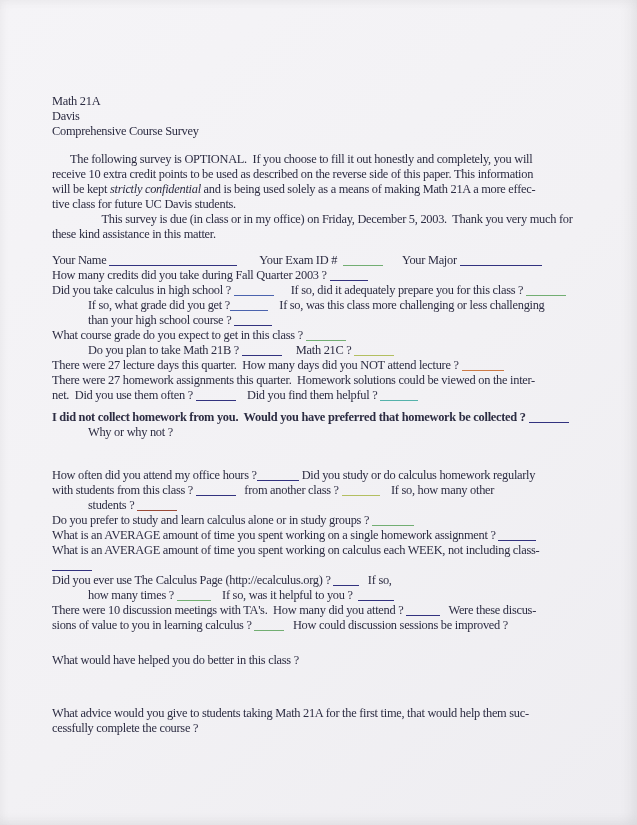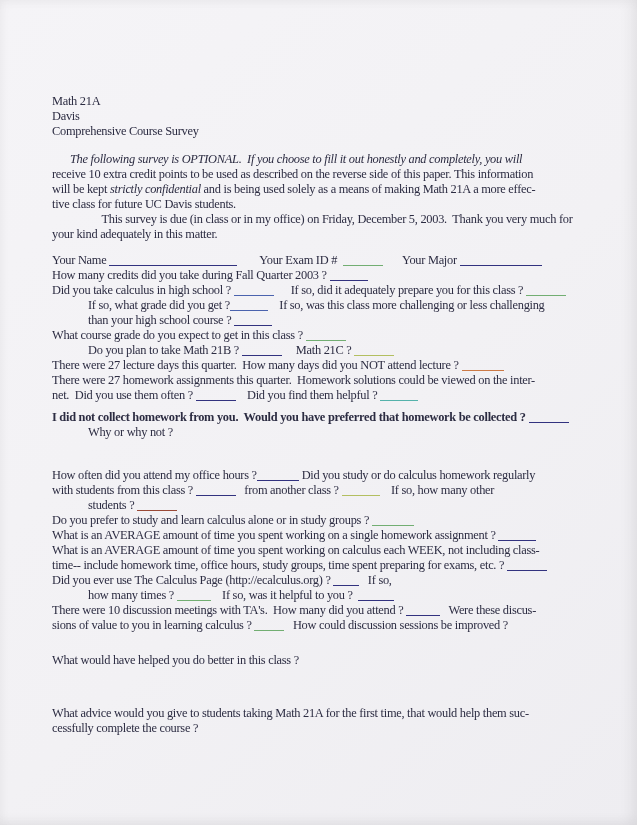--- a/index.html
+++ b/index.html
@@ -31,45 +31,45 @@
   }
 </style>
 </head>
 <body>
 
 <div class="page">
   <div class="content">
       <div class="line"><span>Math 21A</span></div>
       <div class="line"><span>Davis</span></div>
       <div class="line"><span>Comprehensive Course Survey</span></div>
-      <div class="line" style="margin-top: 13px; padding-left: 18px; font-style: italic;"><span>The following survey is OPTIONAL.  If you choose to fill it out honestly and completely, you will</span></div>
+      <div class="line" style="margin-top: 13px; padding-left: 18px;"><span>The following survey is OPTIONAL.  If you choose to fill it out honestly and completely, you will</span></div>
       <div class="line"><span>receive 10 extra credit points to be used as described on the reverse side of this paper. This information</span></div>
       <div class="line"><span>will be kept </span><em>strictly confidential</em><span> and is being used solely as a means of making Math 21A a more effec-</span></div>
       <div class="line"><span>tive class for future UC Davis students.</span></div>
       <div class="line" style="padding-left: 18px; text-align: center;"><span>This survey is due (in class or in my office) on Friday, December 5, 2003.  Thank you very much for</span></div>
-      <div class="line"><span>your kind adequately in this matter.</span></div>
+      <div class="line"><span>these kind assistance in this matter.</span></div>
       <div class="line" style="margin-top: 11px;"><span>Your Name </span><span class="blank" style="width: 128px; border-bottom-color: rgb(50, 50, 127);"></span><span>        Your Exam ID #  </span><span class="blank" style="width: 40px; border-bottom-color: rgb(114, 174, 114);"></span><span>       Your Major </span><span class="blank" style="width: 82px; border-bottom-color: rgb(50, 50, 127);"></span></div>
       <div class="line"><span>How many credits did you take during Fall Quarter 2003 ? </span><span class="blank" style="width: 38px; border-bottom-color: rgb(50, 50, 127);"></span></div>
       <div class="line"><span>Did you take calculus in high school ? </span><span class="blank" style="width: 40px; border-bottom-color: rgb(75, 99, 174);"></span><span>      If so, did it adequately prepare you for this class ? </span><span class="blank" style="width: 40px; border-bottom-color: rgb(114, 174, 114);"></span></div>
       <div class="line" style="padding-left: 36px; font-family: Liberation Serif, serif;"><span>If so, what grade did you get ?</span><span class="blank" style="width: 38px; border-bottom-color: rgb(75, 99, 174);"></span><span>    If so, was this class more challenging or less challenging</span></div>
       <div class="line" style="padding-left: 36px;"><span>than your high school course ? </span><span class="blank" style="width: 38px; border-bottom-color: rgb(50, 50, 127);"></span></div>
       <div class="line"><span>What course grade do you expect to get in this class ? </span><span class="blank" style="width: 40px; border-bottom-color: rgb(114, 174, 114);"></span></div>
       <div class="line" style="padding-left: 36px;"><span>Do you plan to take Math 21B ? </span><span class="blank" style="width: 40px; border-bottom-color: rgb(50, 50, 127);"></span><span>     Math 21C ? </span><span class="blank" style="width: 40px; border-bottom-color: rgb(179, 191, 96);"></span></div>
       <div class="line"><span>There were 27 lecture days this quarter.  How many days did you NOT attend lecture ? </span><span class="blank" style="width: 42px; border-bottom-color: rgb(204, 122, 70);"></span></div>
       <div class="line"><span>There were 27 homework assignments this quarter.  Homework solutions could be viewed on the inter-</span></div>
       <div class="line"><span>net.  Did you use them often ? </span><span class="blank" style="width: 40px; border-bottom-color: rgb(50, 50, 127);"></span><span>    Did you find them helpful ? </span><span class="blank" style="width: 38px; border-bottom-color: rgb(85, 178, 171);"></span></div>
       <div class="line" style="margin-top: 7px; font-weight: bold;"><span>I did not collect homework from you.  Would you have preferred that homework be collected ? </span><span class="blank" style="width: 40px; border-bottom-color: rgb(50, 50, 127);"></span></div>
       <div class="line" style="padding-left: 36px;"><span>Why or why not ?</span></div>
       <div class="line" style="margin-top: 28px;"><span>How often did you attend my office hours ?</span><span class="blank" style="width: 42px; border-bottom-color: rgb(50, 50, 127);"></span><span> Did you study or do calculus homework regularly</span></div>
       <div class="line"><span>with students from this class ? </span><span class="blank" style="width: 40px; border-bottom-color: rgb(50, 50, 127);"></span><span>   from another class ? </span><span class="blank" style="width: 38px; border-bottom-color: rgb(179, 191, 96);"></span><span>    If so, how many other</span></div>
       <div class="line" style="padding-left: 36px;"><span>students ? </span><span class="blank" style="width: 40px; border-bottom-color: rgb(154, 74, 55);"></span></div>
       <div class="line"><span>Do you prefer to study and learn calculus alone or in study groups ? </span><span class="blank" style="width: 42px; border-bottom-color: rgb(114, 174, 114);"></span></div>
       <div class="line"><span>What is an AVERAGE amount of time you spent working on a single homework assignment ? </span><span class="blank" style="width: 38px; border-bottom-color: rgb(50, 50, 127);"></span></div>
       <div class="line"><span>What is an AVERAGE amount of time you spent working on calculus each WEEK, not including class-</span></div>
-      <div class="line"><span>time-- include homework time, office hours, study groups, time spent preparing for exams, etc. ? </span><span class="blank" style="width: 40px; border-bottom-color: rgb(50, 50, 127);"></span></div>
+      <div class="line"><span class="blank" style="width: 40px; border-bottom-color: rgb(50, 50, 127);"></span></div>
       <div class="line"><span>Did you ever use The Calculus Page (http://ecalculus.org) ? </span><span class="blank" style="width: 26px; border-bottom-color: rgb(50, 50, 127);"></span><span>   If so,</span></div>
       <div class="line" style="padding-left: 36px;"><span>how many times ? </span><span class="blank" style="width: 34px; border-bottom-color: rgb(114, 174, 114);"></span><span>    If so, was it helpful to you ?  </span><span class="blank" style="width: 36px; border-bottom-color: rgb(50, 50, 127);"></span></div>
       <div class="line"><span>There were 10 discussion meetings with TA's.  How many did you attend ? </span><span class="blank" style="width: 34px; border-bottom-color: rgb(50, 50, 127);"></span><span>   Were these discus-</span></div>
       <div class="line"><span>sions of value to you in learning calculus ? </span><span class="blank" style="width: 30px; border-bottom-color: rgb(114, 174, 114);"></span><span>   How could discussion sessions be improved ?</span></div>
       <div class="line" style="margin-top: 20px;"><span>What would have helped you do better in this class ?</span></div>
       <div class="line" style="margin-top: 38px;"><span>What advice would you give to students taking Math 21A for the first time, that would help them suc-</span></div>
       <div class="line"><span>cessfully complete the course ?</span></div>
     </div>
 </div>
 

